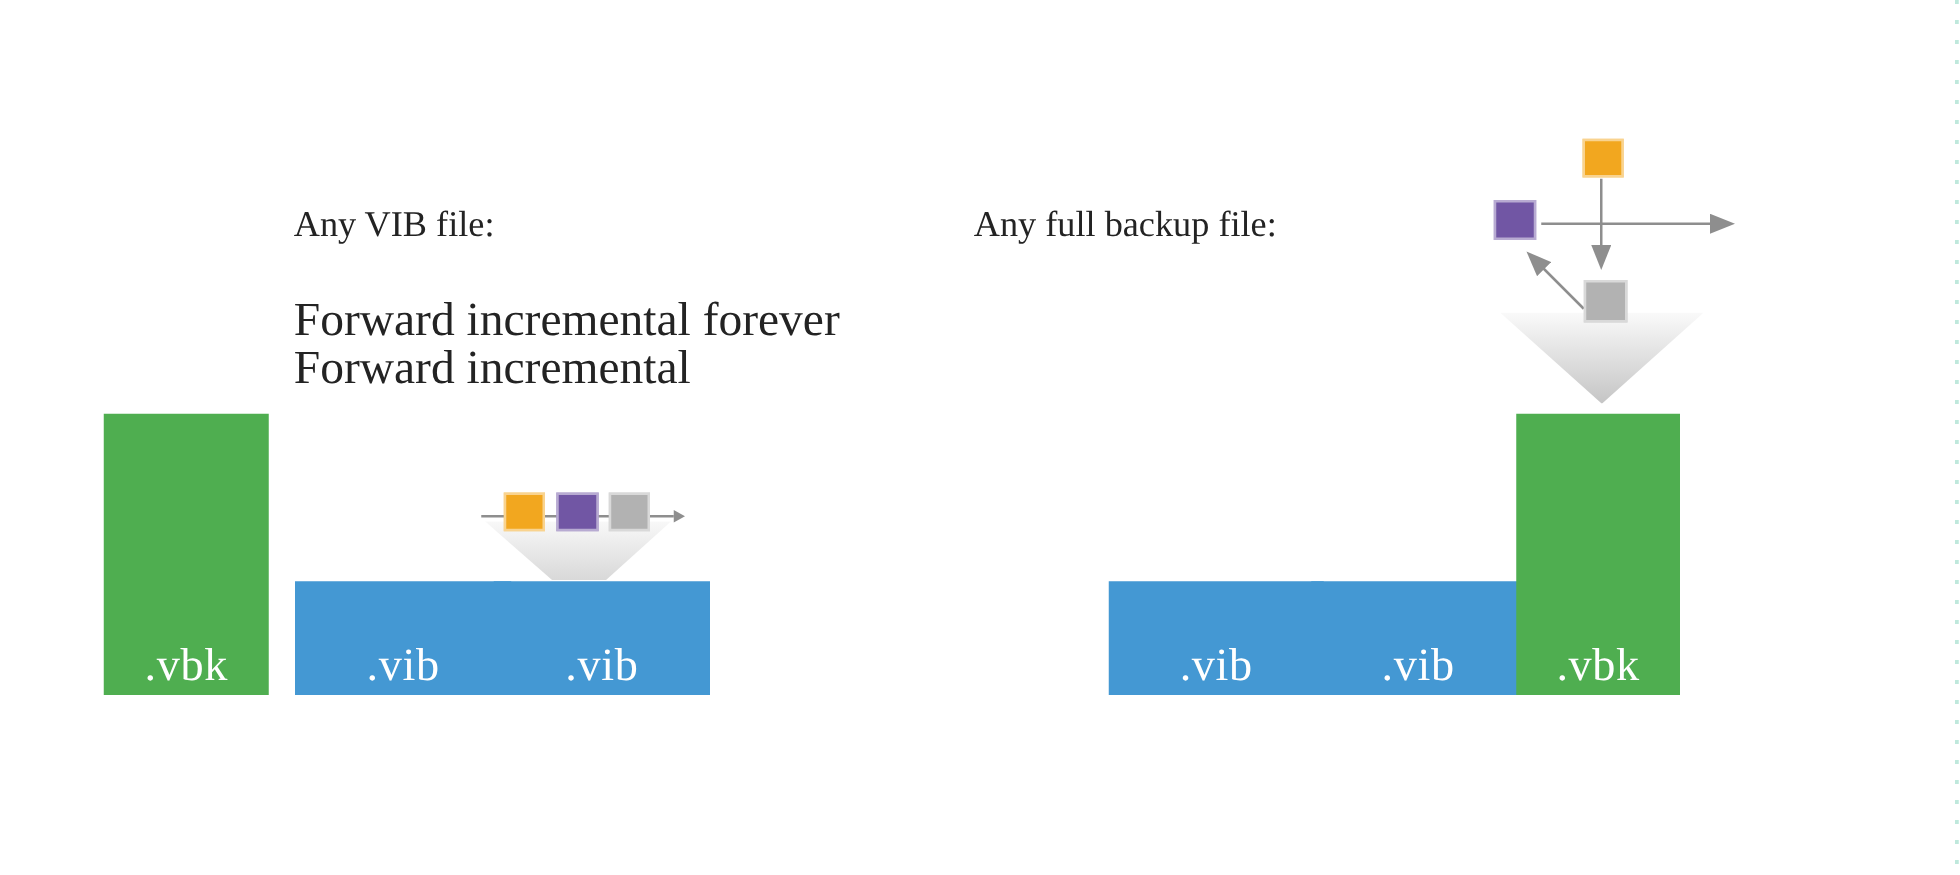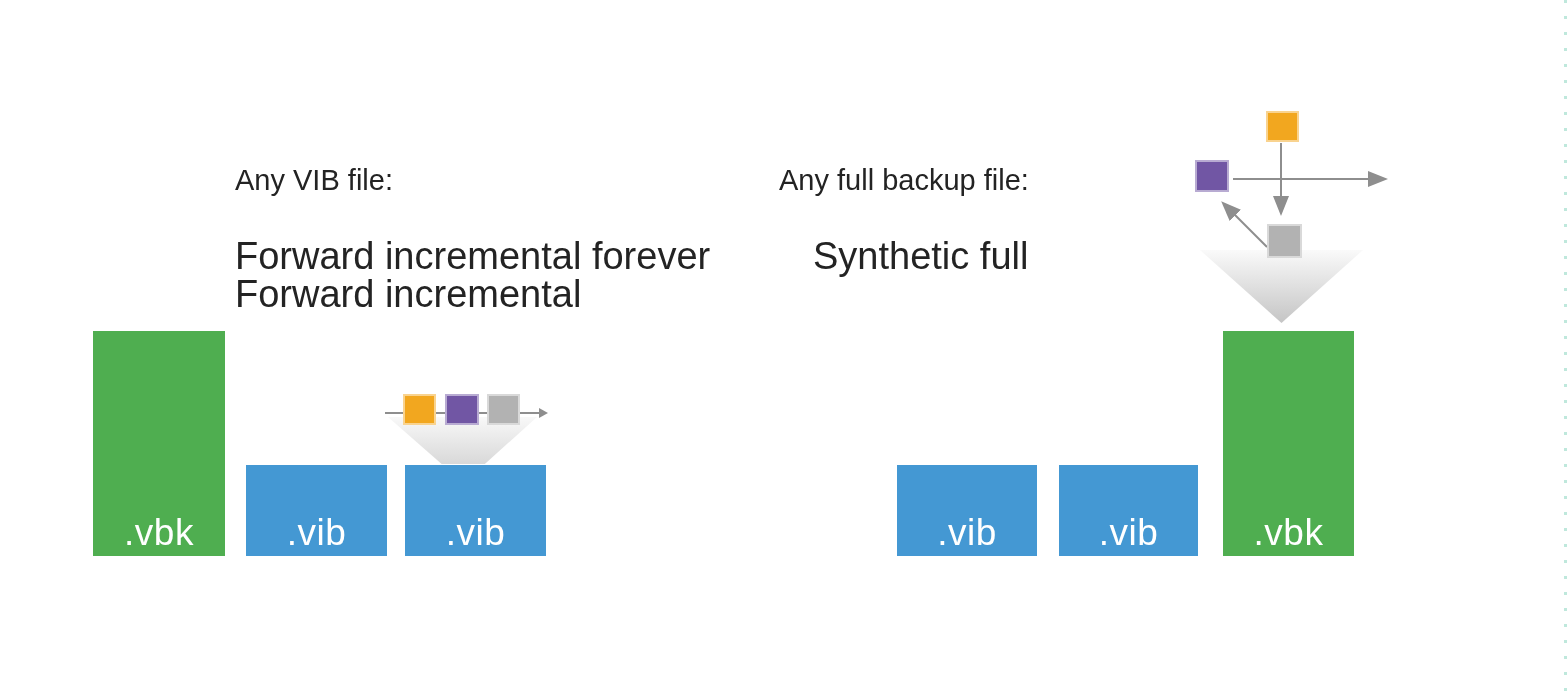--- a/index.html
+++ b/index.html
@@ -2,43 +2,43 @@
 <html style="--background: #ffffff; --full-backup-green: #4fae50; --increment-blue: #4498d3; --restore-point-orange: #f2a71f; --restore-point-purple: #7156a4; --restore-point-gray: #b2b2b2; --arrow-gray: #8e8e8e; --text-dark: #232323; --edge-dots-teal: #bfe8dc;"><head>
 <meta charset="utf-8">
 <style>
   html, body { margin: 0; padding: 0; background: #ffffff; }
   #canvas {
     position: relative;
     width: 1568px;
     height: 700px;
     background: var(--background, #ffffff);
     overflow: hidden;
-    font-family: Liberation Sans, sans-serif;
+    font-family: Liberation Serif, serif;
   }
 
   
   .heading {
     position: absolute;
     font-size: 29px;
     color: var(--text-dark, #232323);
     white-space: nowrap;
     line-height: 38px;
   }
   .methods {
     position: absolute;
     font-size: 38px;
     color: var(--text-dark, #232323);
     line-height: 37.5px;
     white-space: nowrap;
   }
 
   
-  .bar { position: absolute; margin-left: 10px; }
+  .bar { position: absolute; }
   .bar.full { background: var(--full-backup-green, #4fae50); }
-  .bar.increment { background: var(--increment-blue, #4498d3); }
+  .bar.increment { background: var(--increment-blue, #4498d3); padding-left: 32px; }
   .bar-label {
     position: absolute;
     left: 0; right: 0; bottom: 5px;
     text-align: center;
     color: #ffffff;
     font-size: 37px;
     line-height: 1;
     letter-spacing: 0.5px;
   }
 
@@ -121,21 +121,20 @@
   <div class="bar increment" style="left:236px; top:465px; width:141px; height:91px;">
     <div class="bar-label">.vib</div>
   </div>
   <div class="bar increment" style="left:395px; top:465px; width:141px; height:91px;">
     <div class="bar-label">.vib</div>
   </div>
 
   <div class="heading" style="left:779px; top:161px;">Any full backup file:</div>
 
   <div class="methods" style="left:813px; top:238px;">
-    <div>Synthetic full</div>
   </div>
 
   <div class="funnel-right"></div>
 
   <svg style="position:absolute; left:1190px; top:130px;" width="210" height="130" viewBox="0 0 210 130">
     <defs>
       <marker id="ah" markerWidth="10" markerHeight="8" refX="8" refY="4" orient="auto">
         <polygon points="0,0 10,4 0,8" fill="#8e8e8e"></polygon>
       </marker>
     </defs>

